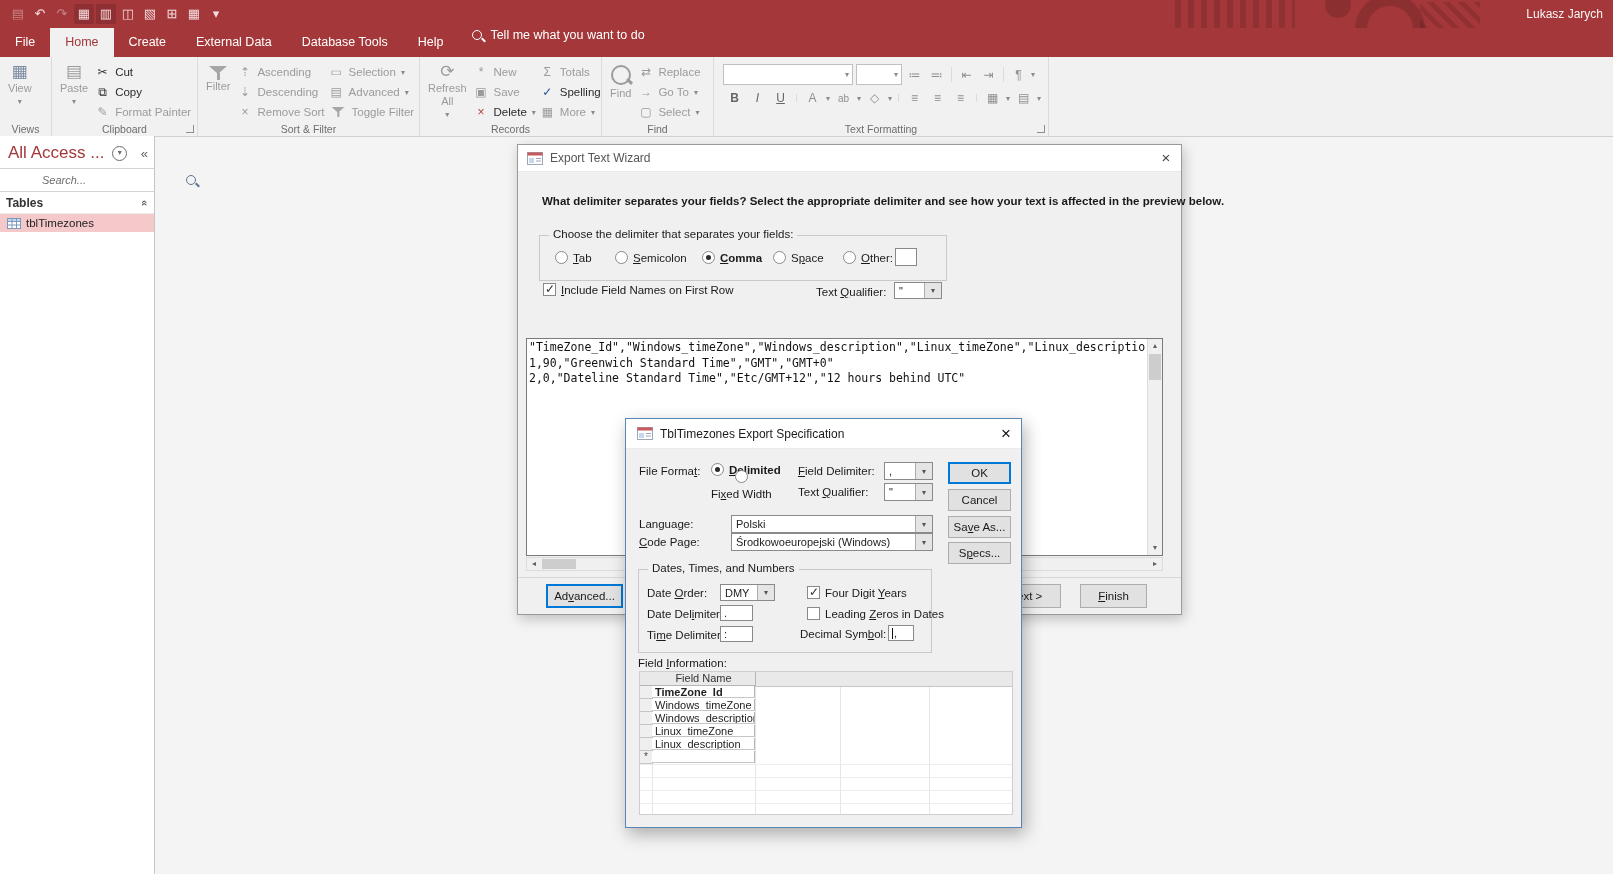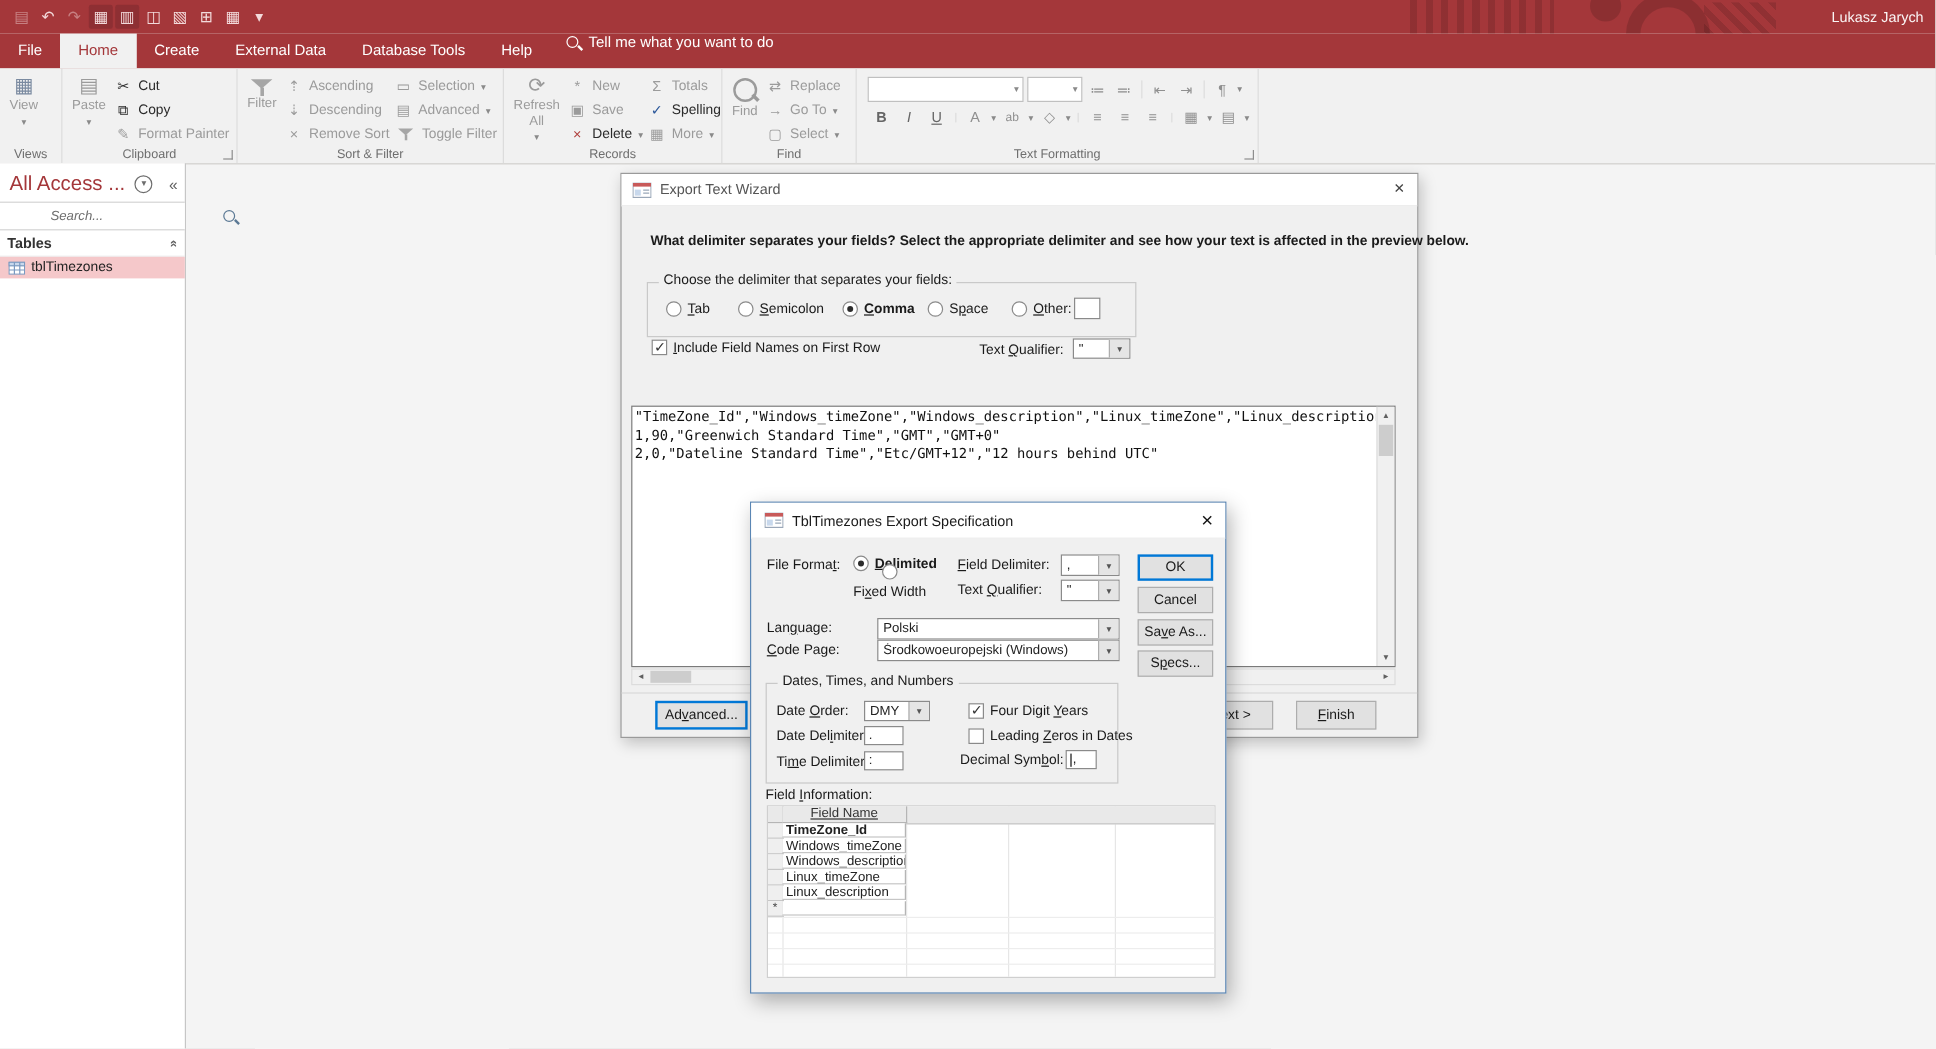--- a/index.html
+++ b/index.html
@@ -91,21 +91,21 @@
   .wiz-div{position:absolute;left:0;right:0;top:432px;border-top:1px solid #d9d9d9;}
   
   .spec{position:absolute;left:625px;top:418px;width:395px;height:408px;background:#f0f0f0;border:1px solid #5a86b4;box-shadow:3px 6px 16px rgba(0,0,0,.3);z-index:20;}
   .spec .dlg-title{height:29px;padding-left:11px;font-size:12px;color:#1a1a1a;border-bottom:1px solid #ebebeb;}
   .spec .xbtn{font-size:17px;color:#111;line-height:29px;}
   
   .grid{position:absolute;left:13px;top:252px;width:374px;height:144px;background:#fff;border:1px solid #cfcfcf;box-sizing:border-box;}
   .gvline{position:absolute;top:0;bottom:0;width:1px;background:#e6e6e6;}
   .ghline{position:absolute;left:0;right:0;height:1px;background:#ededed;}
   .ghead{position:absolute;left:0;right:0;top:0;height:14px;background:#e9e9e9;border-bottom:1px solid #c6c6c6;}
-  .ghcell{position:absolute;top:0;height:13px;background:#e9e9e9;border-right:1px solid #b5b5b5;border-bottom:1px solid #b5b5b5;font-size:11px;color:#333;text-align:center;line-height:13px;text-decoration:underline;}
+  .ghcell{position:absolute;top:0;height:13px;background:#e9e9e9;border-right:1px solid #b5b5b5;border-bottom:1px solid #b5b5b5;font-size:11px;color:#333;text-align:center;line-height:13px;}
   .gsel{position:absolute;left:0;width:12px;height:12px;background:#efefef;border-right:1px solid #b5b5b5;border-bottom:1px solid #c6c6c6;font-size:10px;text-align:center;line-height:12px;color:#444;}
   .gname{position:absolute;left:12px;width:103px;height:12px;background:#fff;border-right:1px solid #b5b5b5;border-bottom:1px solid #c6c6c6;font-size:11px;line-height:12px;padding-left:3px;box-sizing:border-box;white-space:nowrap;overflow:hidden;}
 </style>
 </head>
 <body>
 
 <div id="root">
 
   <div class="titlebar">
     <div class="qat">

